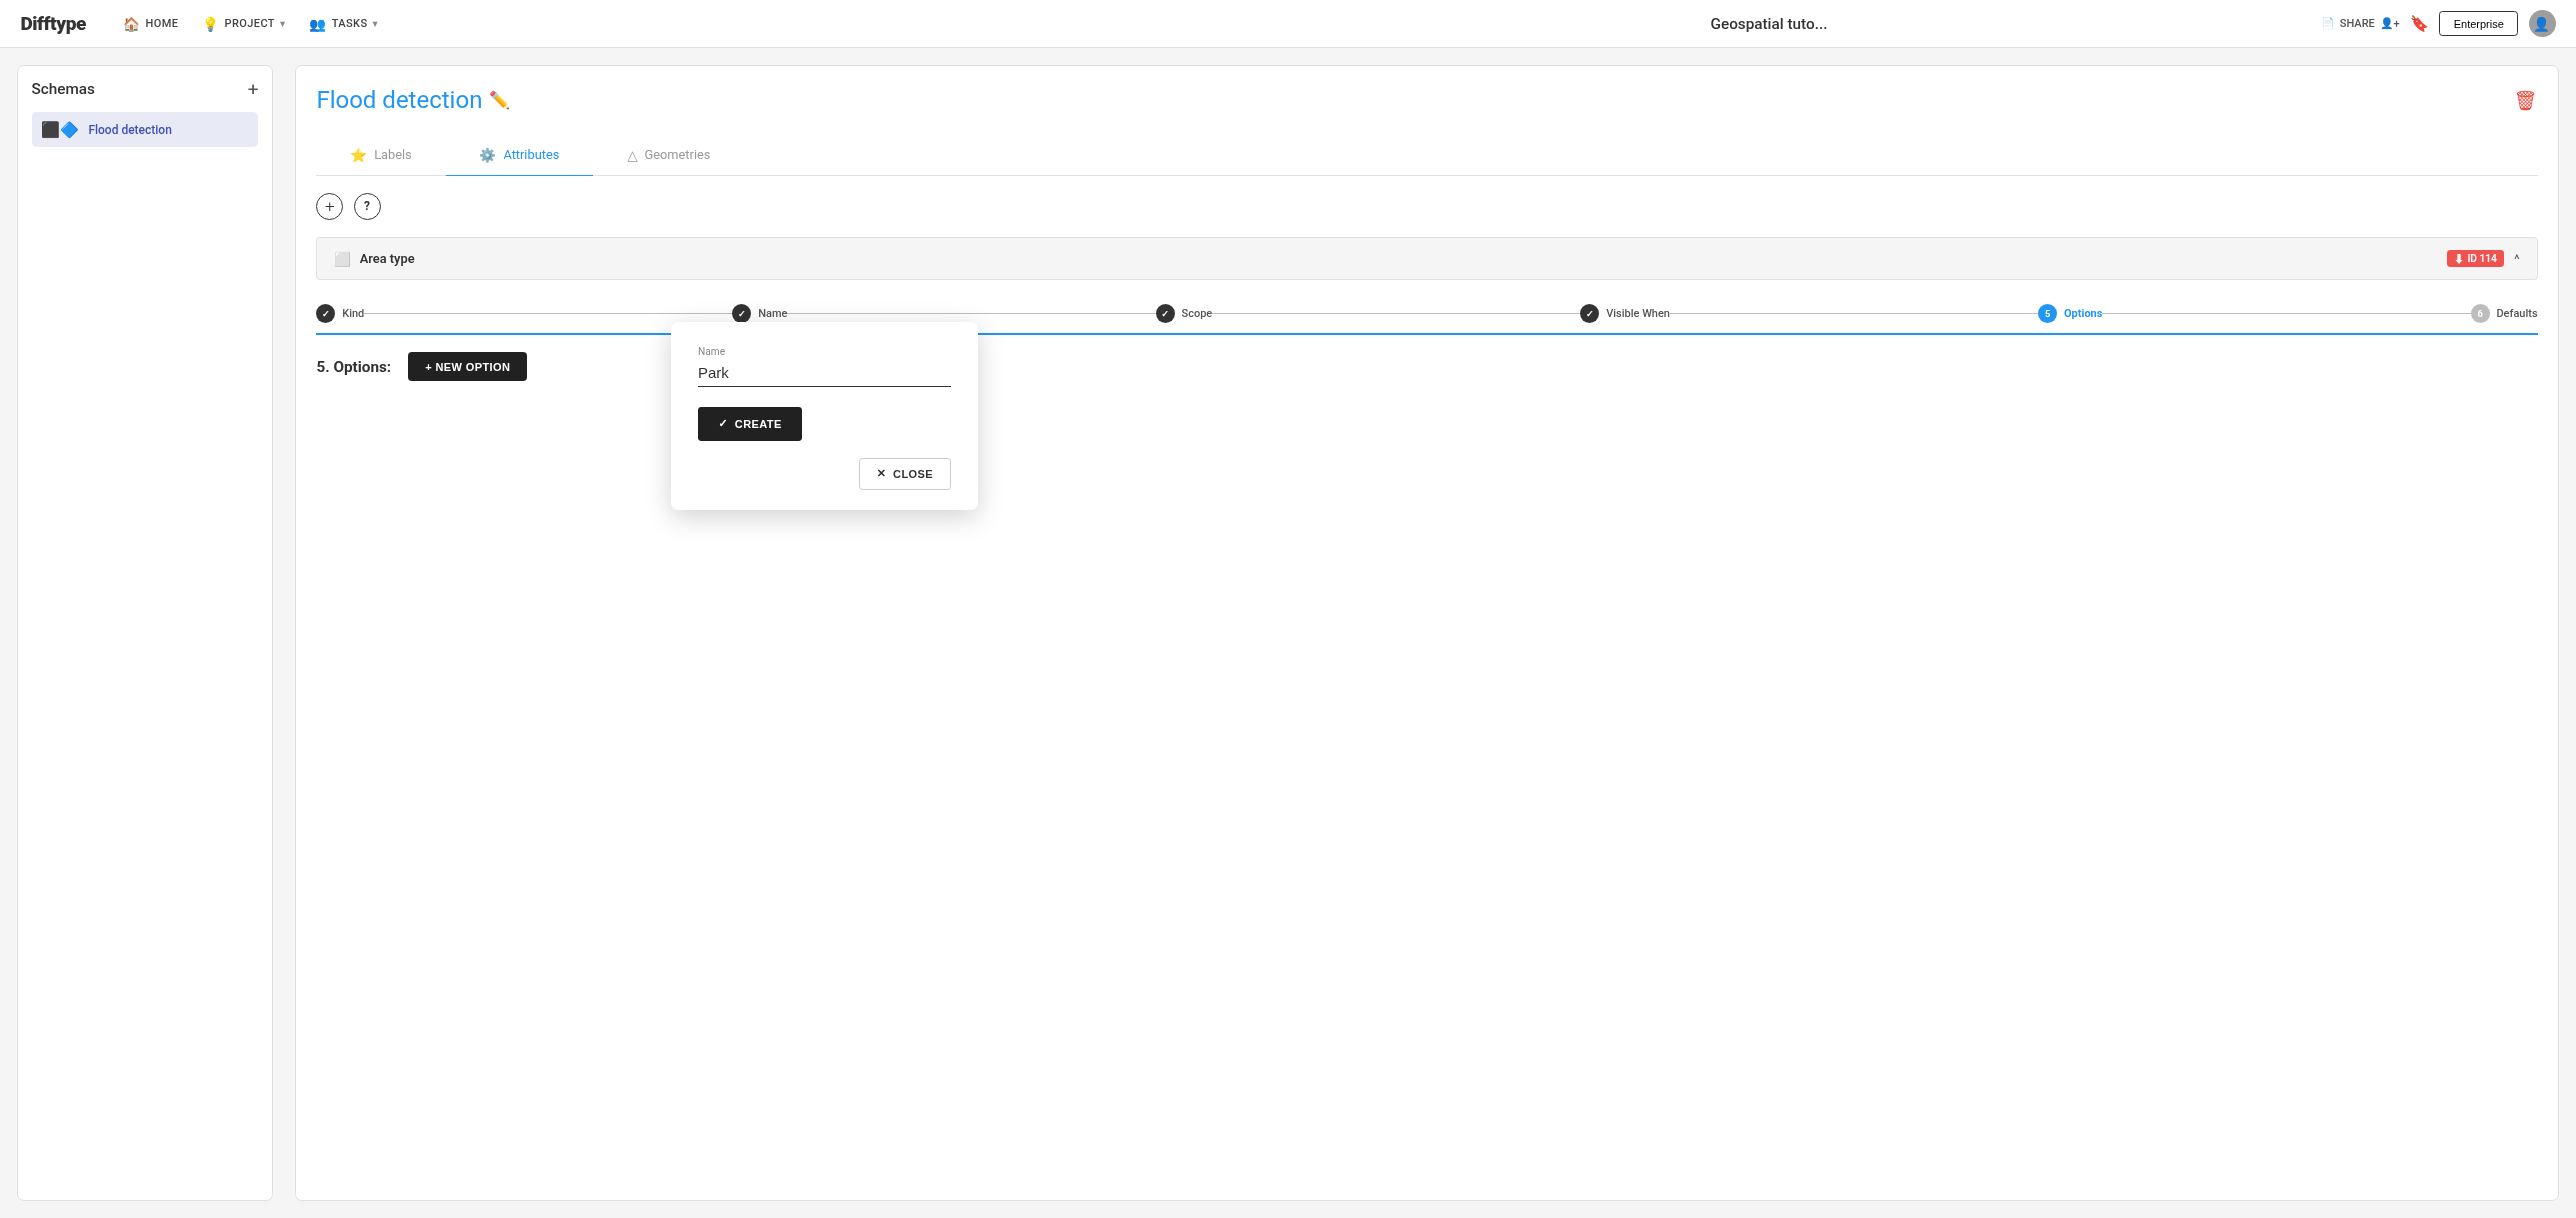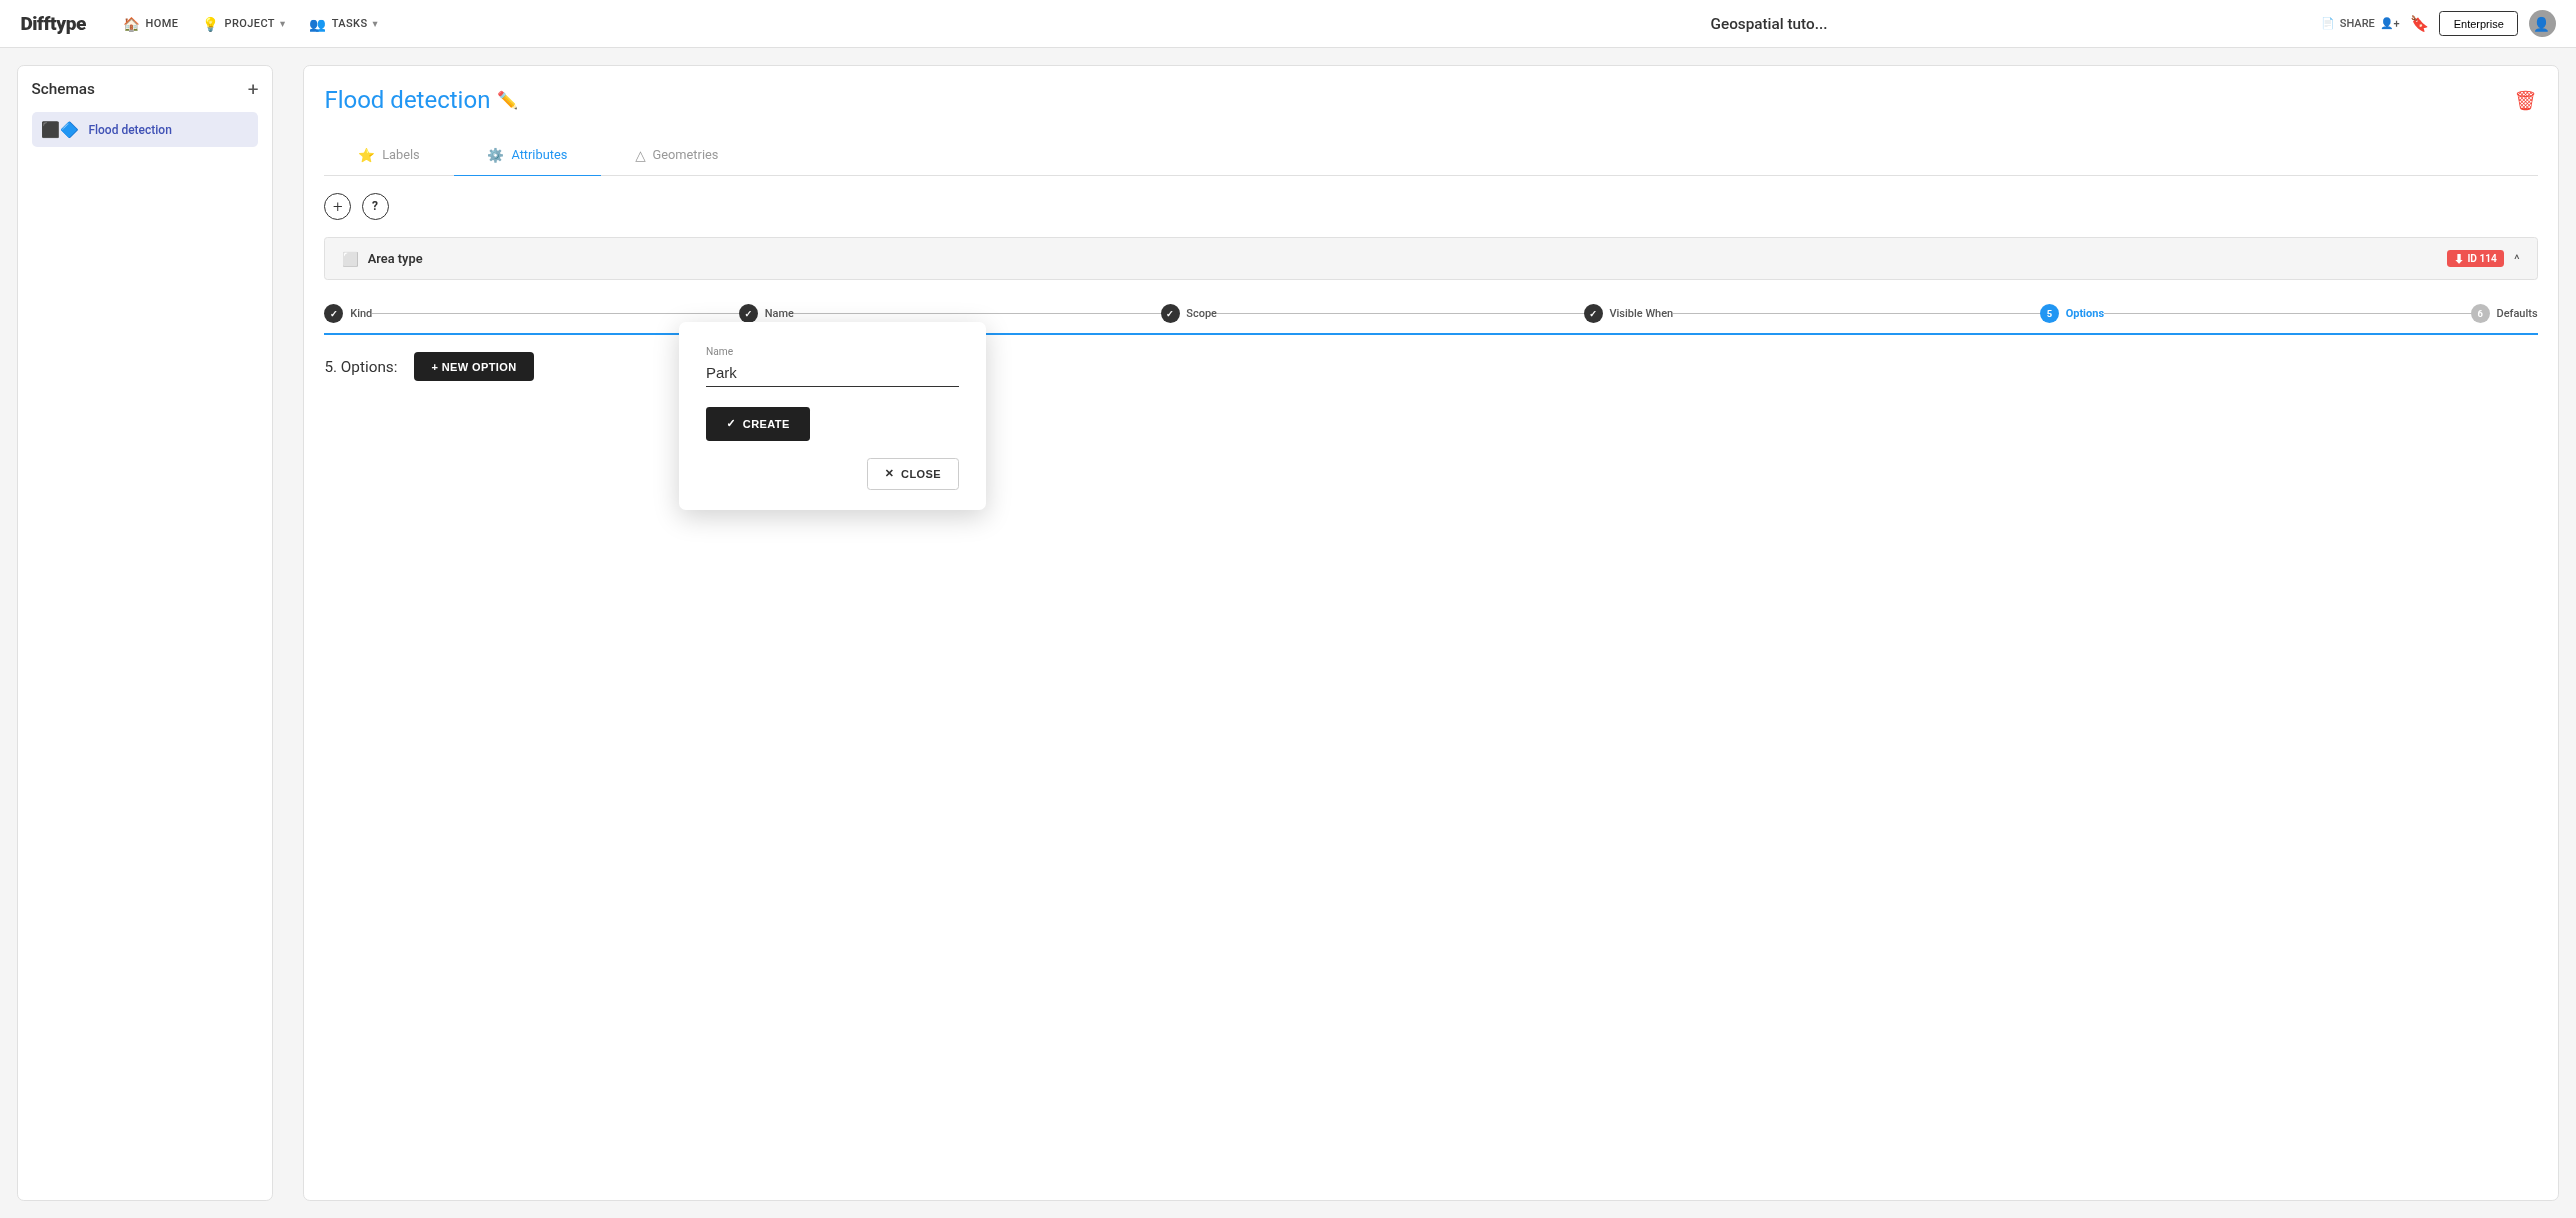--- a/index.html
+++ b/index.html
@@ -31,21 +31,21 @@
     .enterprise-btn {
       border: 0.9px solid #333; border-radius: 3.4px; padding: 5.1px 13.6px;
       font-size: 11px; font-weight: 500; cursor: pointer; background: #fff;
     }
     .avatar-circle {
       width: 27px; height: 27px; border-radius: 50%; background: #9e9e9e;
       display: flex; align-items: center; justify-content: center; color: #fff; font-size: 13.6px;
     }
 
     
-    .main-layout { display: flex; height: calc(100vh - 48px); overflow: hidden; padding: 17px; gap: 30px; }
+    .main-layout { display: flex; height: calc(100vh - 48px); overflow: hidden; padding: 17px; gap: 22px; }
 
     
     .sidebar {
       width: 256px; background: #fff; border-radius: 6.8px;
       border: 0.9px solid #e0e0e0; padding: 13.6px; flex-shrink: 0;
     }
     .sidebar-header { display: flex; align-items: center; justify-content: space-between; margin-bottom: 13.6px; }
     .sidebar-title { font-size: 15.3px; font-weight: 500; color: #333; }
     .sidebar-add { font-size: 19px; color: #555; cursor: pointer; line-height: 1; }
     .schema-item {
@@ -99,21 +99,21 @@
     .step-circle {
       width: 19px; height: 19px; border-radius: 50%; background: #333;
       color: #fff; display: flex; align-items: center; justify-content: center; font-size: 9.4px; font-weight: 700;
     }
     .step-circle.blue { background: #2196f3; }
     .step-circle.gray { background: #bdbdbd; }
     .step-label { font-size: 11px; color: #555; font-weight: 500; }
     .step-line { flex: 1; height: 0.9px; background: #bdbdbd; min-width: 25.6px; }
 
     
-    .section-title { font-size: 15.3px; font-weight: 400; margin-bottom: 13.6px; padding-top: 17px; }
+    .section-title { font-size: 15.3px; font-weight: 700; margin-bottom: 13.6px; padding-top: 17px; }
 
     
     .new-option-btn {
       display: flex; align-items: center; gap: 6.8px; background: #212121; color: #fff;
       padding: 8.5px 17px; border-radius: 4px; cursor: pointer; font-size: 11px; font-weight: 600;
       text-transform: uppercase; letter-spacing: 0.4px; border: none;
     }
     .popup {
       position: absolute; top: 256px; left: 375px;
       background: #fff; border-radius: 6.8px; box-shadow: 0 6.8px 27px rgba(0,0,0,0.18);

